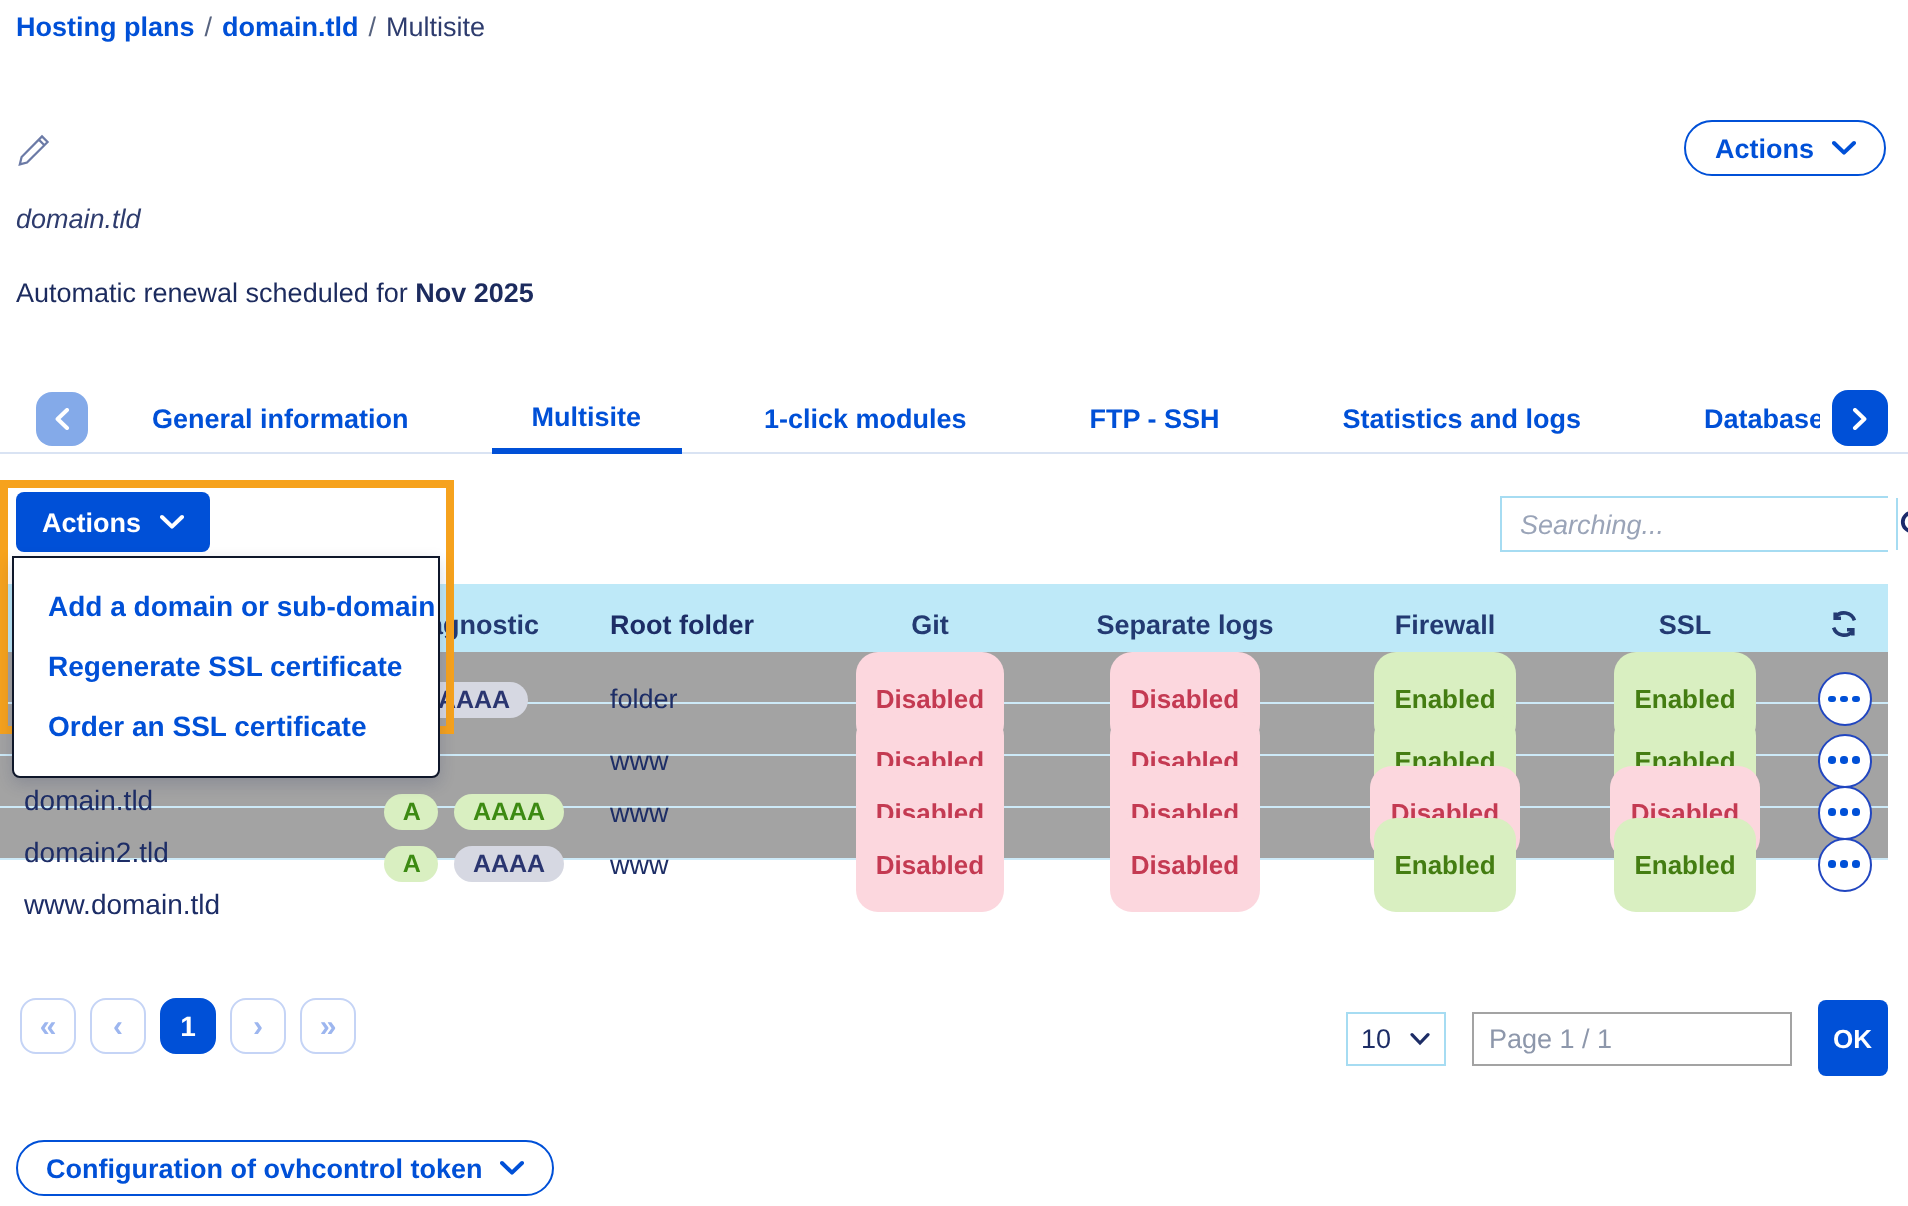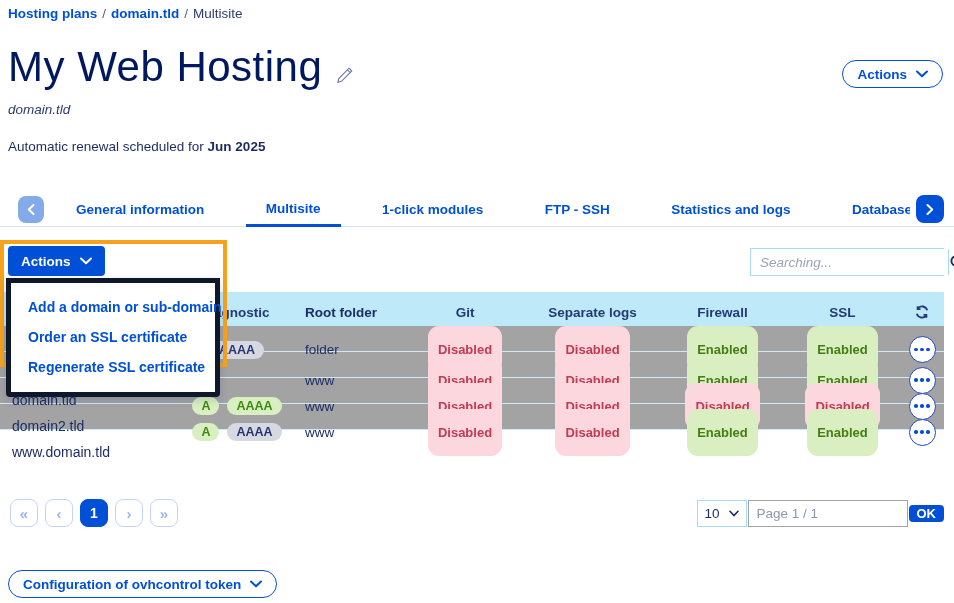--- a/index.html
+++ b/index.html
@@ -71,70 +71,69 @@
   .dots-btn i { width:3.5px; height:3.5px; border-radius:50%; background:#0050d7; display:block; }
 
   
   .highlight-box { position:absolute; left:0; top:240px; width:227px; height:127px;
     border:4px solid #f6a21d; z-index:6; pointer-events:none; }
   .actions-btn { position:absolute; left:8px; top:246px; z-index:7; height:30px; padding:0 13px;
     background:#0050d7; border:none; border-radius:4px; color:#fff; font-weight:700;
     font-size:13.5px; display:inline-flex; align-items:center; gap:9px; cursor:pointer;
     font-family:inherit; }
   .dropdown { position:absolute; left:6px; top:278px; width:214px; z-index:7; background:#fff;
-    border:5px solid #0f172a; border-radius:0 0 4px 4px; box-shadow:0 3px 8px rgba(30,40,90,.18);
+    border:1px solid #0f172a; border-radius:0 0 4px 4px; box-shadow:0 3px 8px rgba(30,40,90,.18);
     padding:9px 0 10px; }
   .dropdown .item { display:block; padding:7px 10px 7px 17px; color:#0050d7; font-weight:700;
     font-size:14px; cursor:pointer; white-space:nowrap; }
 
   
   .pagination { position:absolute; top:499px; left:10px; display:flex; gap:7px; }
   .pg { width:28px; height:28px; border:1.5px solid #c5d4f6; border-radius:8px; background:#fff;
     color:#9db6ef; font-size:15px; font-weight:700; display:flex; align-items:center;
     justify-content:center; cursor:pointer; font-family:inherit; }
   .pg.active { background:#0050d7; border-color:#0050d7; color:#fff; font-size:14px; }
 
-  .page-controls { position:absolute; top:500px; right:10px; display:flex; gap:1px; align-items:center; }
+  .page-controls { position:absolute; top:500px; right:10px; display:flex; gap:13px; align-items:center; }
   .size-select { width:50px; height:27px; border:1px solid #a6dcf2; background:#fff; color:#1d2d66;
     font-size:13.5px; display:flex; align-items:center; justify-content:space-between;
     padding:0 7px; cursor:pointer; }
   .page-input { width:160px; height:27px; border:1px solid #a3a3a3; color:#8d97ab; font-size:13.5px;
     padding:0 8px; font-family:inherit; outline:none; }
-  .ok-btn { height:17px; padding:0 8px; background:#0050d7; border:none; border-radius:4px;
+  .ok-btn { height:38px; padding:0 8px; background:#0050d7; border:none; border-radius:4px;
     color:#fff; font-weight:700; font-size:13px; cursor:pointer; font-family:inherit; }
 
   .token-btn { position:absolute; top:570px; left:8px; }
 </style>
 </head>
 <body>
 
 <div class="breadcrumb">
   <a>Hosting plans</a><span class="sep">/</span><a>domain.tld</a><span class="sep">/</span><span>Multisite</span>
 </div>
 
 <div class="page-title">
-  <span>My Web Hosting</span>
   <span class="edit-pencil">
     <svg width="18" height="18" viewBox="0 0 18 18">
         <path d="M13 2.2 l2.8 2.8 -10.3 10.3 -3.6 .9 .9 -3.7 z M11.4 3.8 l2.8 2.8" fill="none" stroke="#6b7aa6" stroke-width="1.1"></path>
       </svg>
   </span>
 </div>
 
 <button class="btn-outline top-actions">
   <span>Actions</span>
   <svg width="12" height="8" viewBox="0 0 12 8">
       <path d="M1 1.5 L6 6.3 L11 1.5" fill="none" stroke="#0050d7" stroke-width="2" stroke-linecap="round" stroke-linejoin="round"></path>
     </svg>
 </button>
 
 <div class="subtitle">domain.tld</div>
 
 <div class="renewal">
-  <span>Automatic renewal scheduled for </span><b>Jun 2025</b>
+  <span>Automatic renewal scheduled for </span><b>Nov 2025</b>
 </div>
 
 <div class="tabbar">
   <button class="tab-nav left">
     <svg width="8" height="11" viewBox="0 0 8 11">
         <path d="M6.5 1 L1.8 5.5 L6.5 10" fill="none" stroke="#fff" stroke-width="2" stroke-linecap="round" stroke-linejoin="round"></path>
       </svg>
   </button>
   <div class="tab-items">
       <div class="tab">General information</div>
@@ -291,22 +290,22 @@
 
 <div class="highlight-box"></div>
 <button class="actions-btn">
   <span>Actions</span>
   <svg width="12" height="8" viewBox="0 0 12 8">
       <path d="M1 1.5 L6 6.3 L11 1.5" fill="none" stroke="#fff" stroke-width="2" stroke-linecap="round" stroke-linejoin="round"></path>
     </svg>
 </button>
 <div class="dropdown" id="menu">
     <a class="item">Add a domain or sub-domain</a>
+    <a class="item">Regenerate SSL certificate</a>
     <a class="item">Order an SSL certificate</a>
-    <a class="item">Regenerate SSL certificate</a>
   </div>
 
 <div class="pagination">
   <button class="pg">«</button>
   <button class="pg">‹</button>
   <button class="pg active">1</button>
   <button class="pg">›</button>
   <button class="pg">»</button>
 </div>
 

